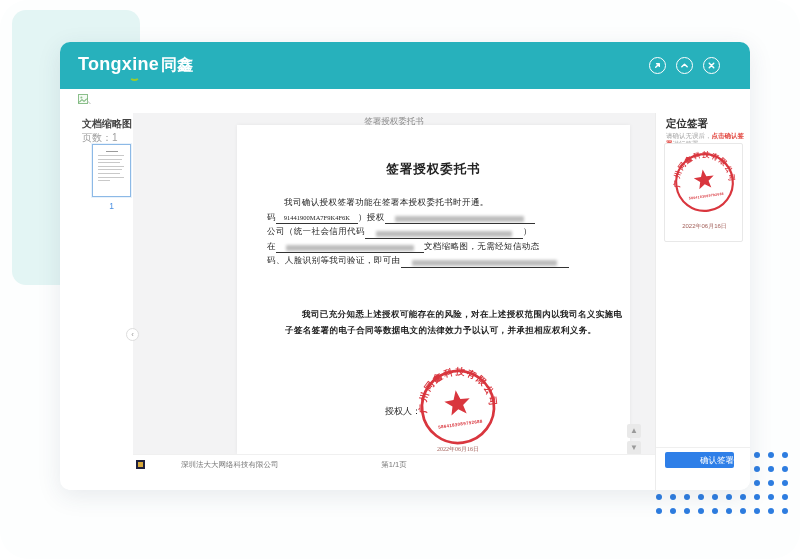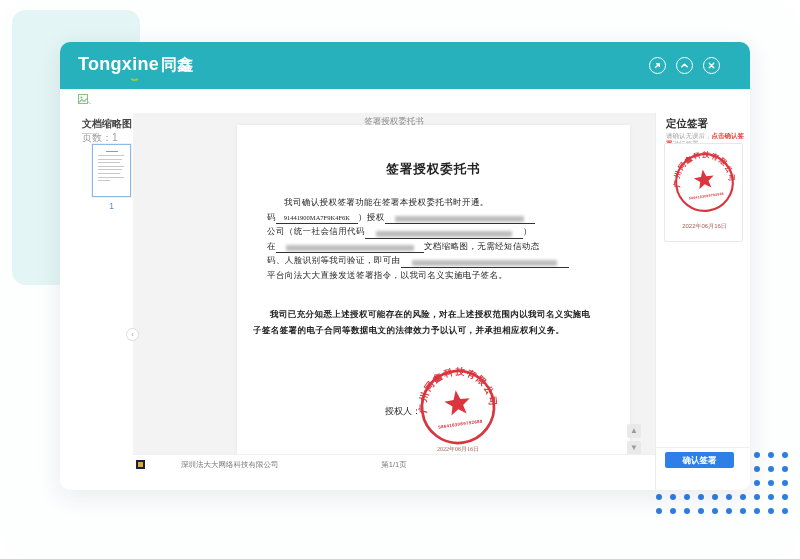--- a/index.html
+++ b/index.html
@@ -44,42 +44,42 @@
   .navbtn { width:14px; height:14px; background:#e9e9e9; border-radius:2px; color:#9a9a9a; font-size:8px; text-align:center; line-height:14px; margin-bottom:3px; cursor:pointer; }
 
   
   .page { position:absolute; left:104px; top:12px; width:393px; height:329px; background:#fff; box-shadow:0 0 4px rgba(0,0,0,.06); font-family:"Liberation Serif","DejaVu Serif",serif; color:#222; }
   .doc-title { position:absolute; left:0; top:36px; width:100%; text-align:center; font-size:12.5px; font-weight:bold; letter-spacing:1px; }
   .doc-body { position:absolute; left:30px; top:70px; width:341px; font-size:8.5px; line-height:14.5px; letter-spacing:.4px; }
   .indent { text-indent:17px; }
   .blank { display:inline-block; border-bottom:1px solid #333; vertical-align:bottom; height:11px; text-align:center; overflow:hidden; }
   .blank .small-fill { font-size:6.5px; letter-spacing:0; display:block; line-height:10px; white-space:nowrap; }
   .blank .redact { display:block; height:6px; width:86%; margin:3px auto 2px auto; background:#bdbdbd; filter:blur(1.6px); border-radius:1px; }
-  .doc-risk { position:absolute; left:16px; top:181px; width:341px; font-size:8.5px; font-weight:bold; line-height:16px; letter-spacing:.4px; }
+  .doc-risk { position:absolute; left:48px; top:181px; width:341px; font-size:8.5px; font-weight:bold; line-height:16px; letter-spacing:.4px; }
   .signer { position:absolute; left:148px; top:280px; font-size:9px; }
   .seal-doc { position:absolute; left:181px; top:242px; width:80px; height:80px; transform:rotate(-8deg); }
   .seal-date-doc { position:absolute; left:171px; top:320px; width:100px; text-align:center; font-size:6px; color:#a3605a; }
 
   
   .vbar { position:absolute; left:73px; top:412px; width:522px; height:36px; background:#fff; border-top:1px solid #f0f0f0; }
   .fdd-logo { position:absolute; left:3px; top:5px; width:9px; height:9px; background:#20203c; display:flex; align-items:center; justify-content:center; }
   .fdd-logo i { width:5px; height:5px; background:#d8a93c; display:block; }
   .vbar-company { position:absolute; left:16px; top:5px; font-size:7.5px; color:#777;margin-left:32px; }
   .vbar-page { position:absolute; left:0; top:5px; width:522px; text-align:center; font-size:7.5px; color:#777; }
 
   
   .sign-panel { position:absolute; left:595px; top:71px; width:95px; height:377px; background:#fff; border-left:1px solid #ececec; }
   .sp-title { position:absolute; left:10px; top:4px; font-size:10.5px; font-weight:bold; color:#333; }
   .sp-hint { position:absolute; left:10px; top:19px; width:80px; font-size:6.5px; color:#a6a6a6; line-height:8px; }
   .sp-hint .hl { color:#e2453e; font-weight:bold; }
   .seal-card { position:absolute; left:8px; top:30px; width:79px; height:99px; border:1px solid #e8e8e8; border-radius:2px; background:#fff; cursor:pointer; }
   .seal-card .seal-svg { position:absolute; left:8px; top:7px; width:63px; height:63px; transform:rotate(-8deg); }
   .seal-card .sc-date { position:absolute; left:0; top:78px; width:79px; text-align:center; font-size:6px; color:#a3605a; }
   .sp-div { position:absolute; left:0; top:334px; width:95px; border-top:1px solid #efefef; }
-  .confirm-btn { position:absolute; left:9px; top:339px; width:69px; height:16px; background:#2e7fe8; color:#fff; font-size:8.5px; border:none; border-radius:2px; text-align:center; line-height:16px; cursor:pointer;font-weight:bold; }
+  .confirm-btn { position:absolute; left:9px; top:339px; width:69px; height:16px; background:#2e7fe8; color:#fff; font-size:8.5px; border:none; border-radius:2px; text-align:right; line-height:16px; cursor:pointer; }
 
   .seal-stroke { stroke:#d9363e; }
   .seal-fill { fill:#d9363e; }
   text.seal-txt { fill:#d9363e; font-family:"Liberation Sans",sans-serif; font-weight:bold; }
 </style>
 </head>
 <body>
 
 <div class="stage">
 
@@ -193,21 +193,20 @@
 
       <div class="page">
         <div class="doc-title">签署授权委托书</div>
 
         <div class="doc-body">
           <div class="indent">我司确认授权签署功能在签署本授权委托书时开通。</div>
           <div><span>码</span><span class="blank" style="width:82px;"><span class="small-fill">91441900MA7F9K4F6K</span></span><span>）授权</span><span class="blank" style="width:150px;"><span class="redact"></span></span></div>
           <div><span>公司（统一社会信用代码</span><span class="blank" style="width:158px;"><span class="redact"></span></span><span>）</span></div>
           <div><span>在</span><span class="blank" style="width:148px;"><span class="redact"></span></span><span>文档缩略图，无需经短信动态</span></div>
           <div><span>码、人脸识别等我司验证，即可由</span><span class="blank" style="width:168px;"><span class="redact"></span></span></div>
-          <div>平台向法大大直接发送签署指令，以我司名义实施电子签名。</div>
         </div>
 
         <div class="doc-risk indent">我司已充分知悉上述授权可能存在的风险，对在上述授权范围内以我司名义实施电子签名签署的电子合同等数据电文的法律效力予以认可，并承担相应权利义务。</div>
 
         <div class="signer">授权人：</div>
 
         <svg class="seal-doc" viewBox="0 0 100 100">
           <circle cx="50" cy="50" r="45" fill="none" class="seal-stroke" stroke-width="3.4"></circle>
           <path id="arc1" d="M 12,62 A 40,40 0 1 1 88,62" fill="none"></path>
           <text class="seal-txt" font-size="11.5" letter-spacing="2"><textPath href="#arc1" startOffset="10">广州同鑫科技有限公司东莞分公司</textPath></text>

